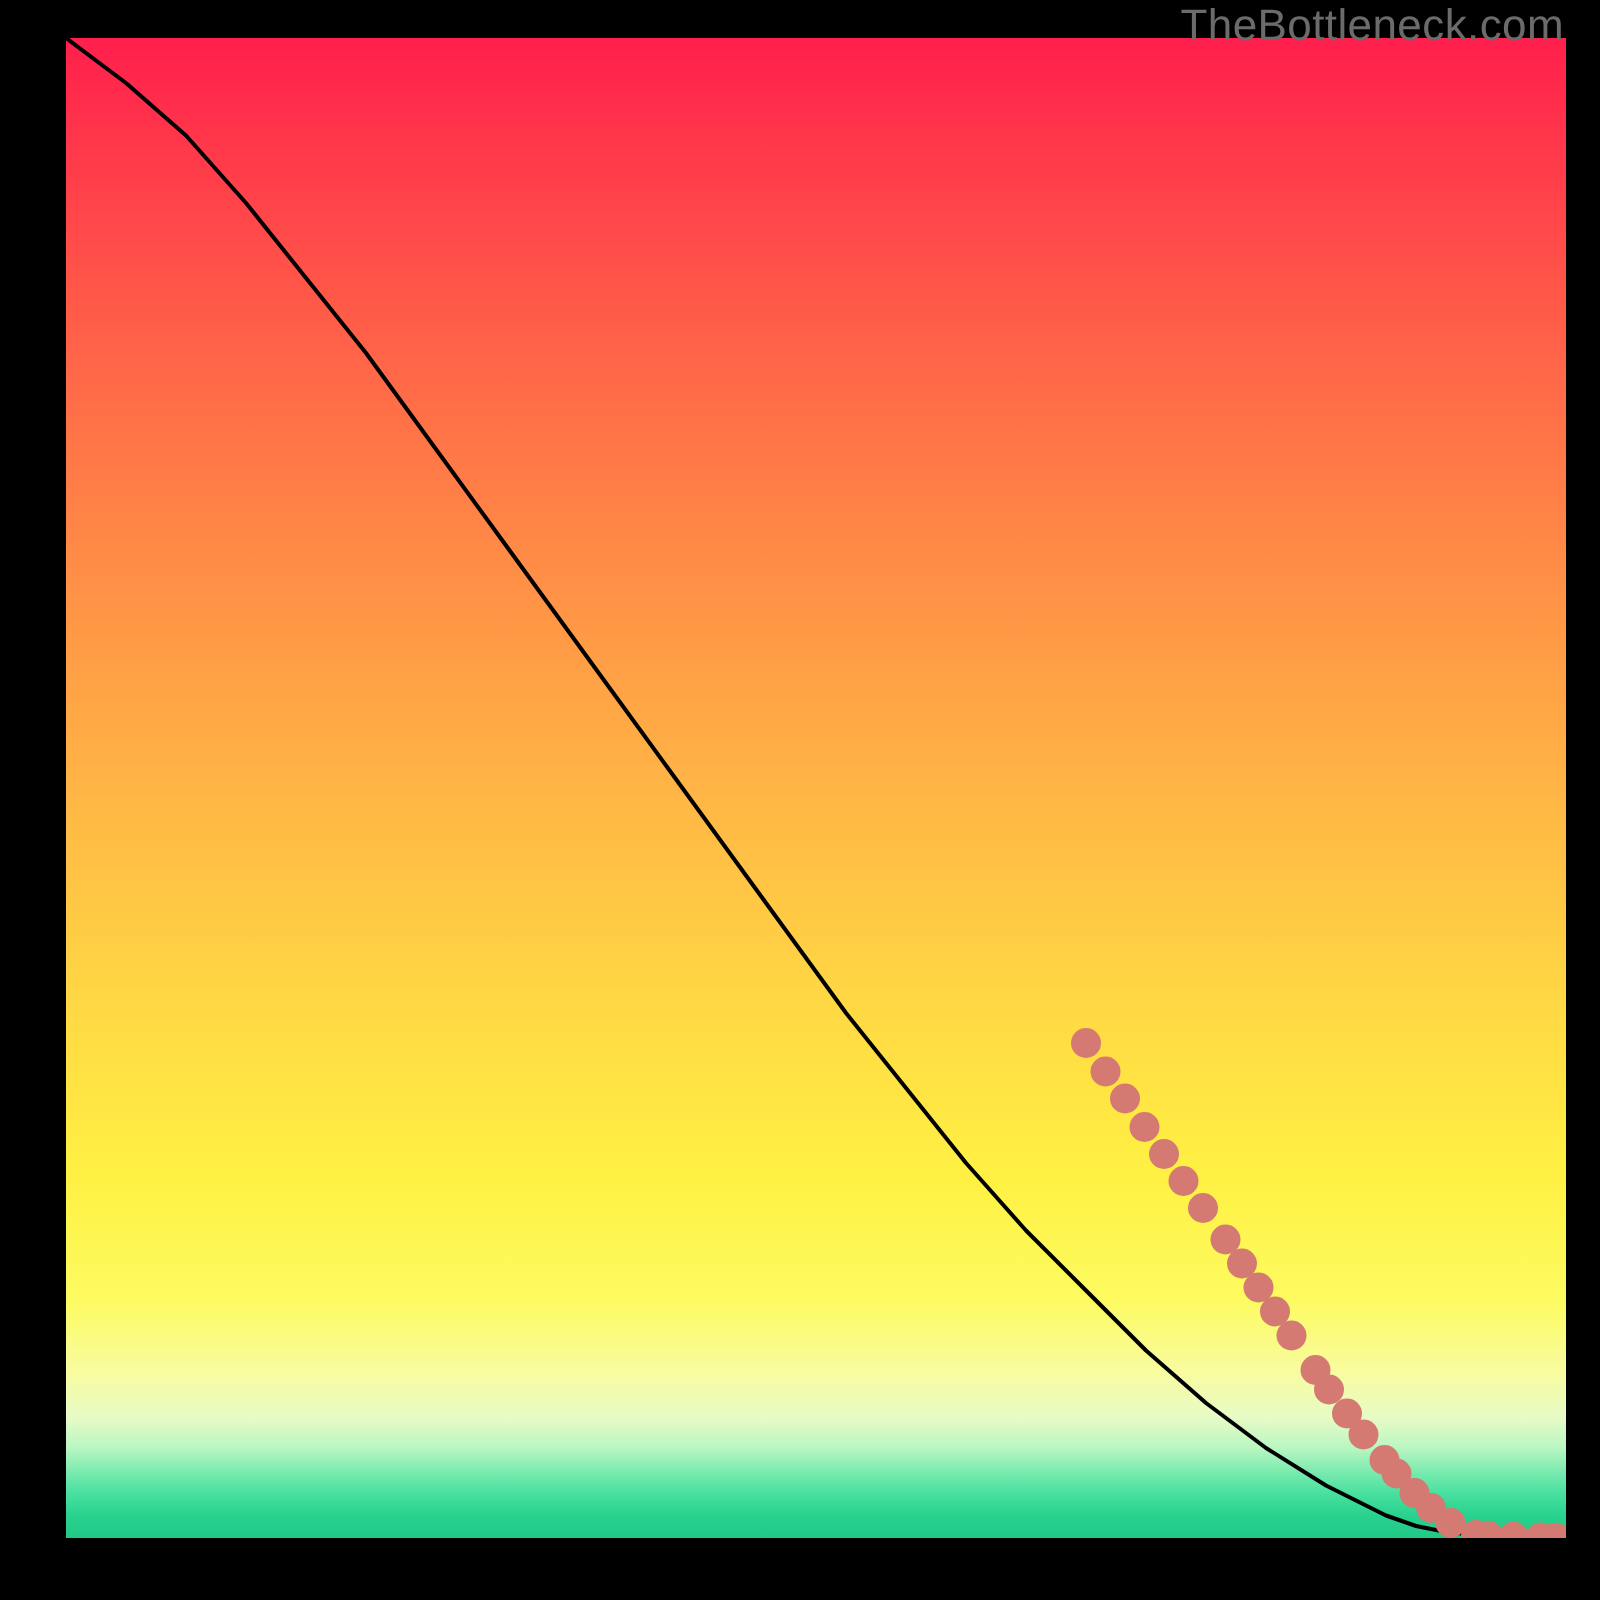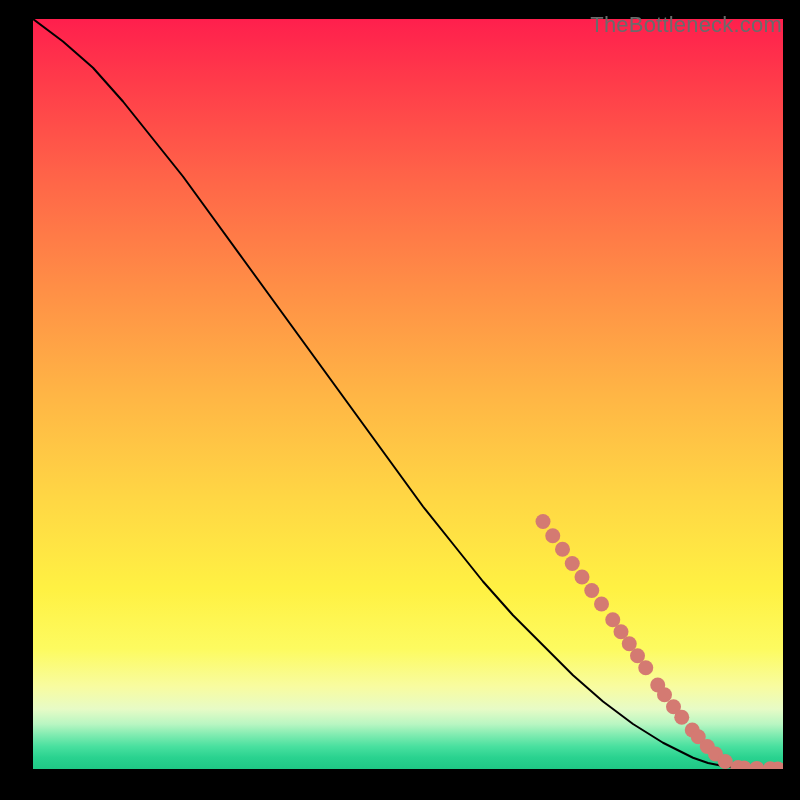--- a/index.html
+++ b/index.html
@@ -39,21 +39,21 @@
       #e7fbc6 92%,
       #b9f6c2 94%,
       #7eebb0 95.5%,
       #49e09f 97%,
       #29d28f 98.5%,
       #1fc885 100%
     );
   }
   .watermark {
     position: absolute;
-    top: 12px;
+    top: 0px;
     right: 18px;
     color: #6b6b6b;
     font-size: 22px;
     font-weight: 500;
     letter-spacing: 0.2px;
   }
   svg.overlay {
     position: absolute;
     left: 0;
     top: 0;

